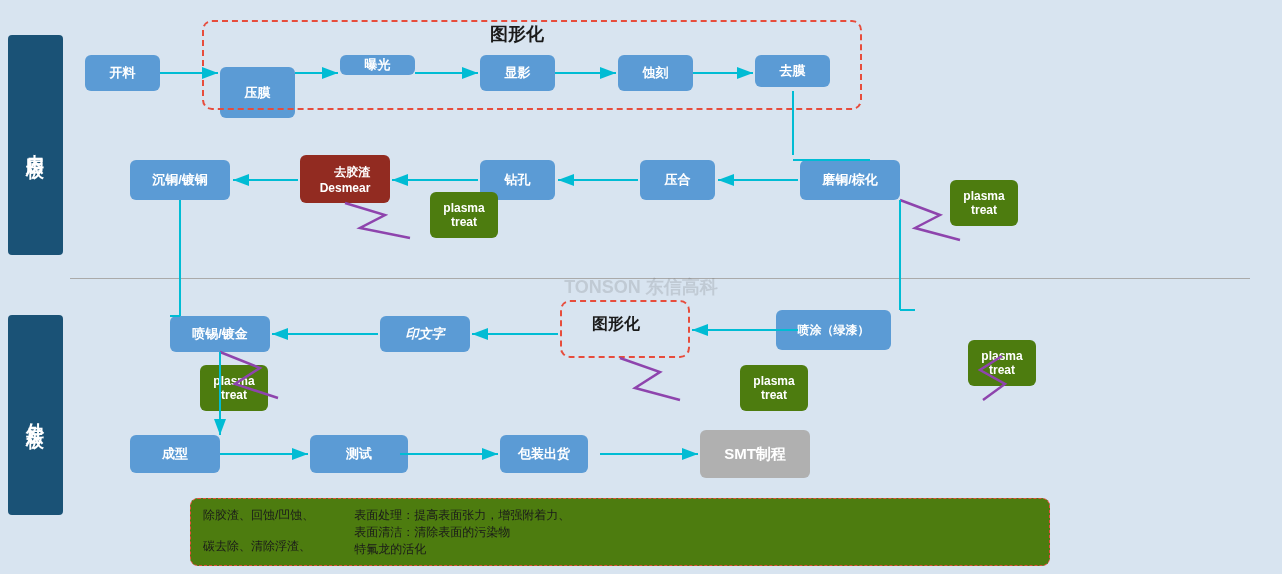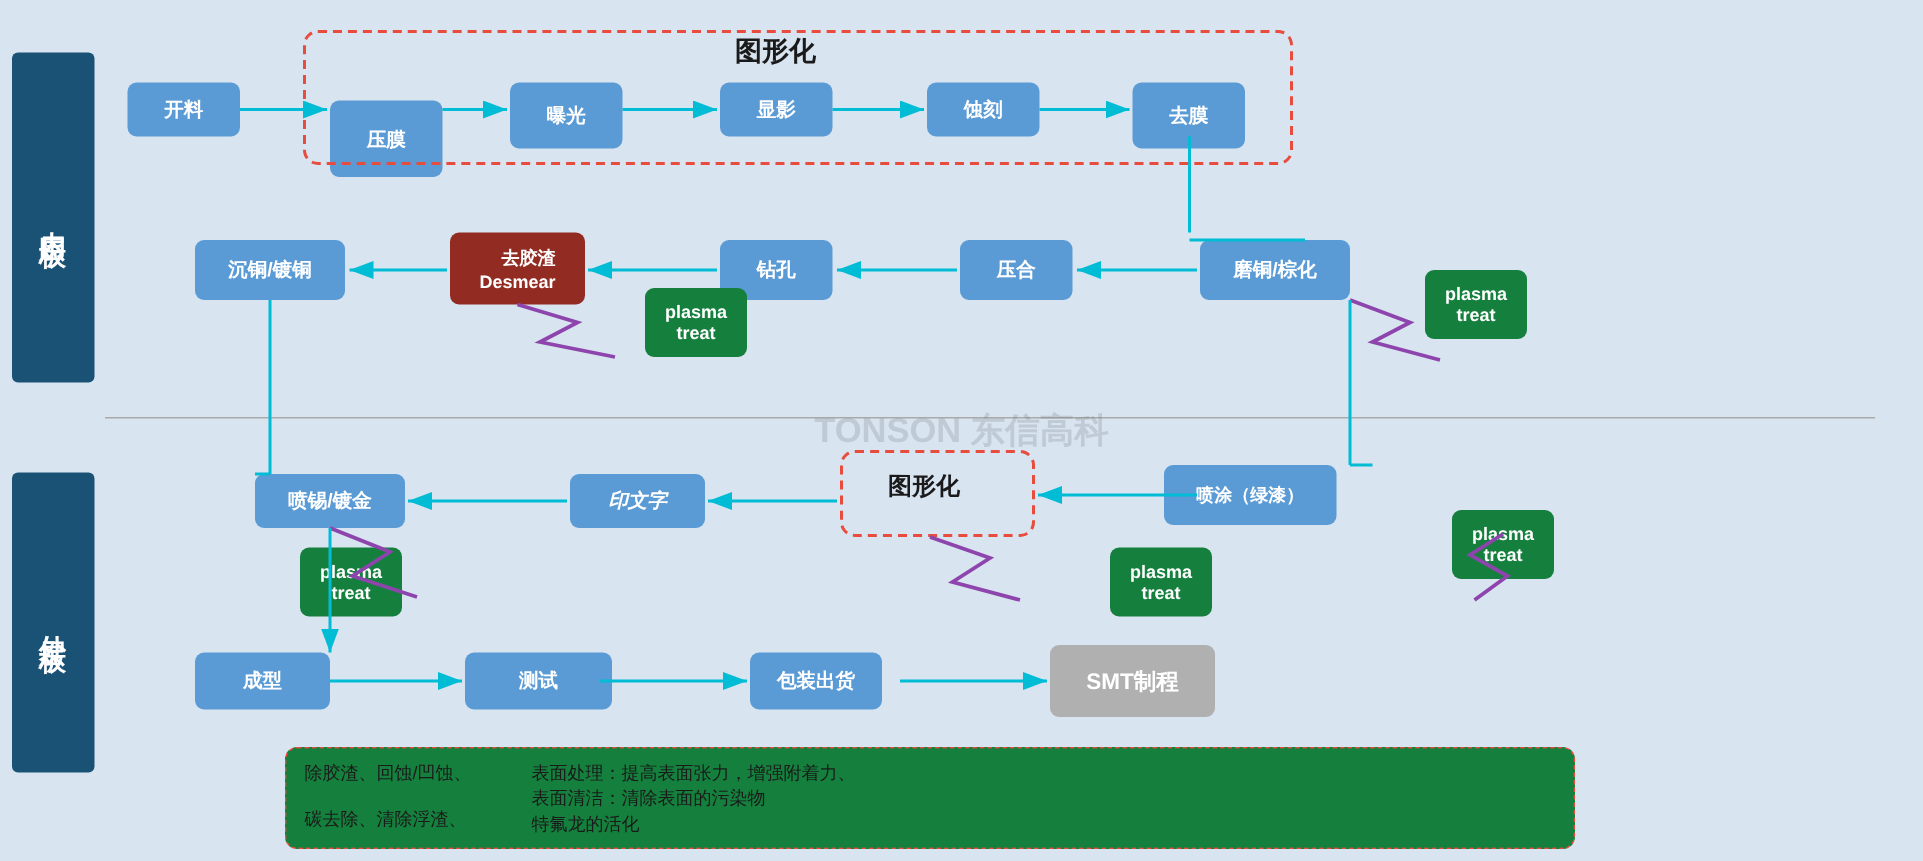--- a/index.html
+++ b/index.html
@@ -91,21 +91,21 @@
       font-size: 14px;
       font-weight: bold;
       text-align: center;
       display: flex;
       align-items: center;
       justify-content: center;
       position: absolute;
       padding: 16px 8px;
     }
     .plasma-box {
-      background: #15803d;
+      background: #4d7c0f;
       color: white;
       border-radius: 6px;
       font-size: 12px;
       font-weight: bold;
       text-align: center;
       display: flex;
       align-items: center;
       justify-content: center;
       position: absolute;
       padding: 4px 6px;
@@ -135,33 +135,33 @@
       pointer-events: none;
     }
 
     
     .watermark {
       position: absolute;
       top: 50%;
       left: 50%;
       transform: translate(-50%, -50%);
       color: rgba(100,100,100,0.2);
-      font-size: 23px;
+      font-size: 18px;
       font-weight: bold;
       white-space: nowrap;
       pointer-events: none;
       z-index: 10;
     }
 
     
     .note-box {
       position: absolute;
       border: 1.5px dashed #e74c3c;
       border-radius: 8px;
-      background: #15803d;
+      background: #4d7c0f;
       font-size: 12px;
       color: #1a1a1a;
       padding: 8px 12px;
     }
 
     
     .divider {
       position: absolute;
       background: #aaa;
       height: 1px;
@@ -187,27 +187,27 @@
       <span>外层板</span>
     </div>
   </div>
 
   <div class="divider" style="top:278px;"></div>
 
   <div class="flow-box" style="left:85px;top:55px;width:75px;height:36px;">开料</div>
 
   <div class="flow-box" style="left:220px;top:67px;width:75px;height:51px;">压膜</div>
 
-  <div class="flow-box" style="left:340px;top:55px;width:75px;height:44px;">曝光</div>
+  <div class="flow-box" style="left:340px;top:55px;width:75px;height:20px;">曝光</div>
 
   <div class="flow-box" style="left:480px;top:55px;width:75px;height:36px;">显影</div>
 
   <div class="flow-box" style="left:618px;top:55px;width:75px;height:36px;">蚀刻</div>
 
-  <div class="flow-box" style="left:755px;top:55px;width:75px;height:44px;">去膜</div>
+  <div class="flow-box" style="left:755px;top:55px;width:75px;height:32px;">去膜</div>
 
   <div class="dashed-box" style="left:202px;top:20px;width:660px;height:90px;"></div>
   <div class="dashed-label" style="left:490px;top:22px;">图形化</div>
 
   <div class="flow-box" style="left:130px;top:160px;width:100px;height:40px;">沉铜/镀铜</div>
 
   <div class="flow-box-red" style="left:300px;top:155px;width:90px;height:48px;font-size:12px;">去胶渣<br>Desmear</div>
 
   <div class="flow-box" style="left:480px;top:160px;width:75px;height:40px;">钻孔</div>
 

